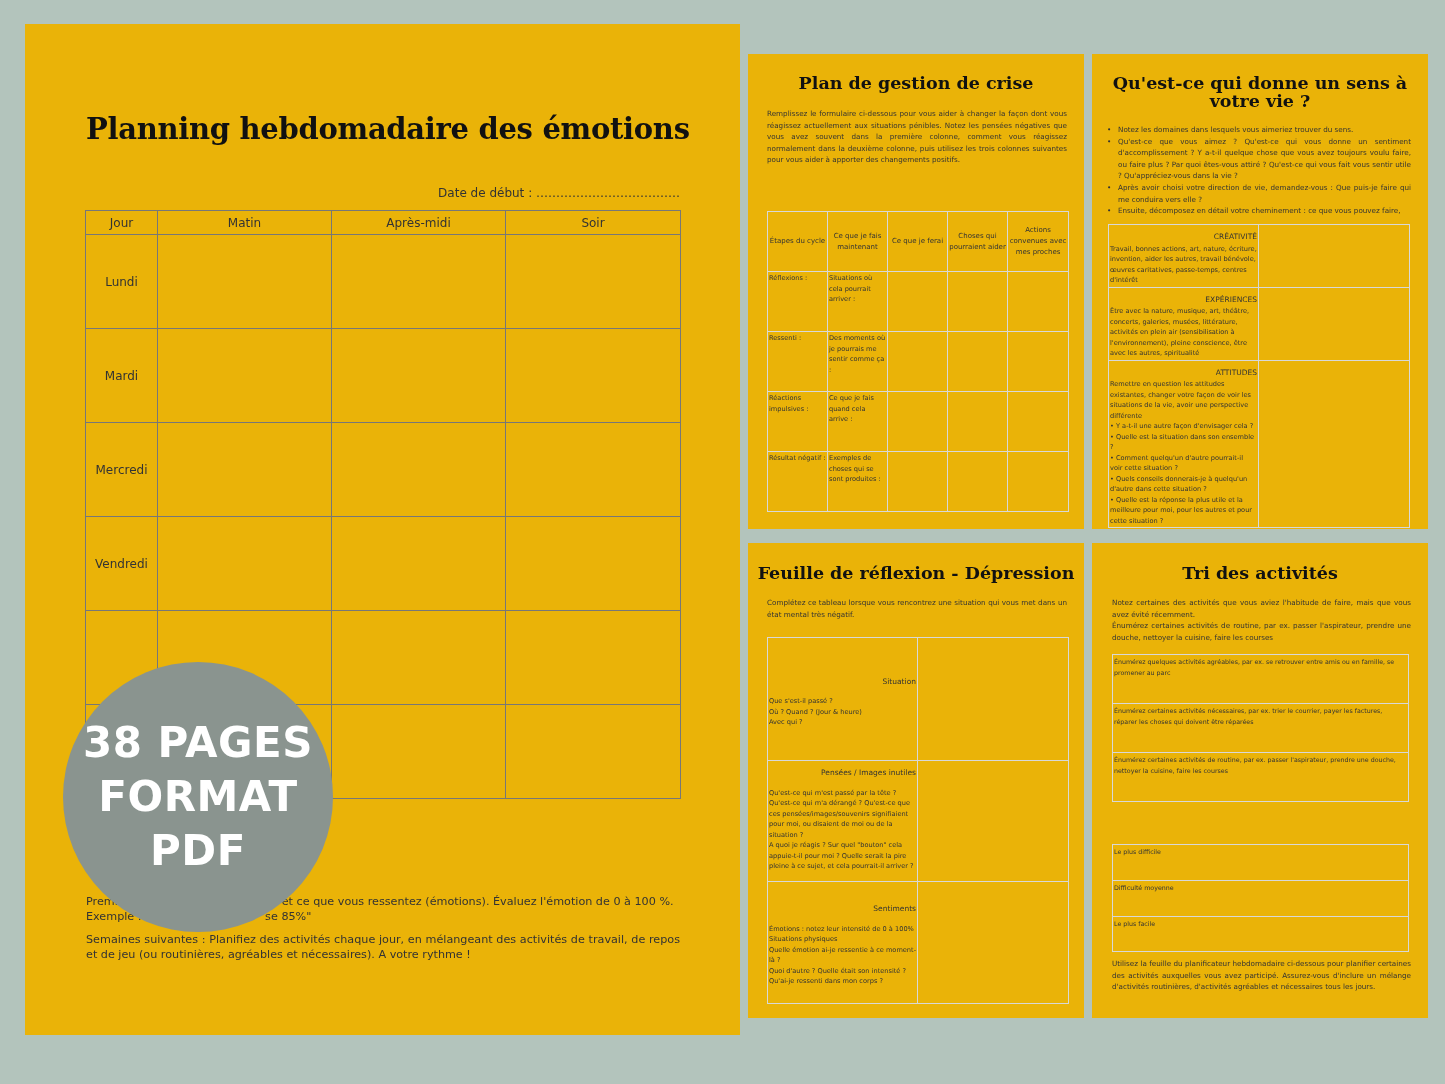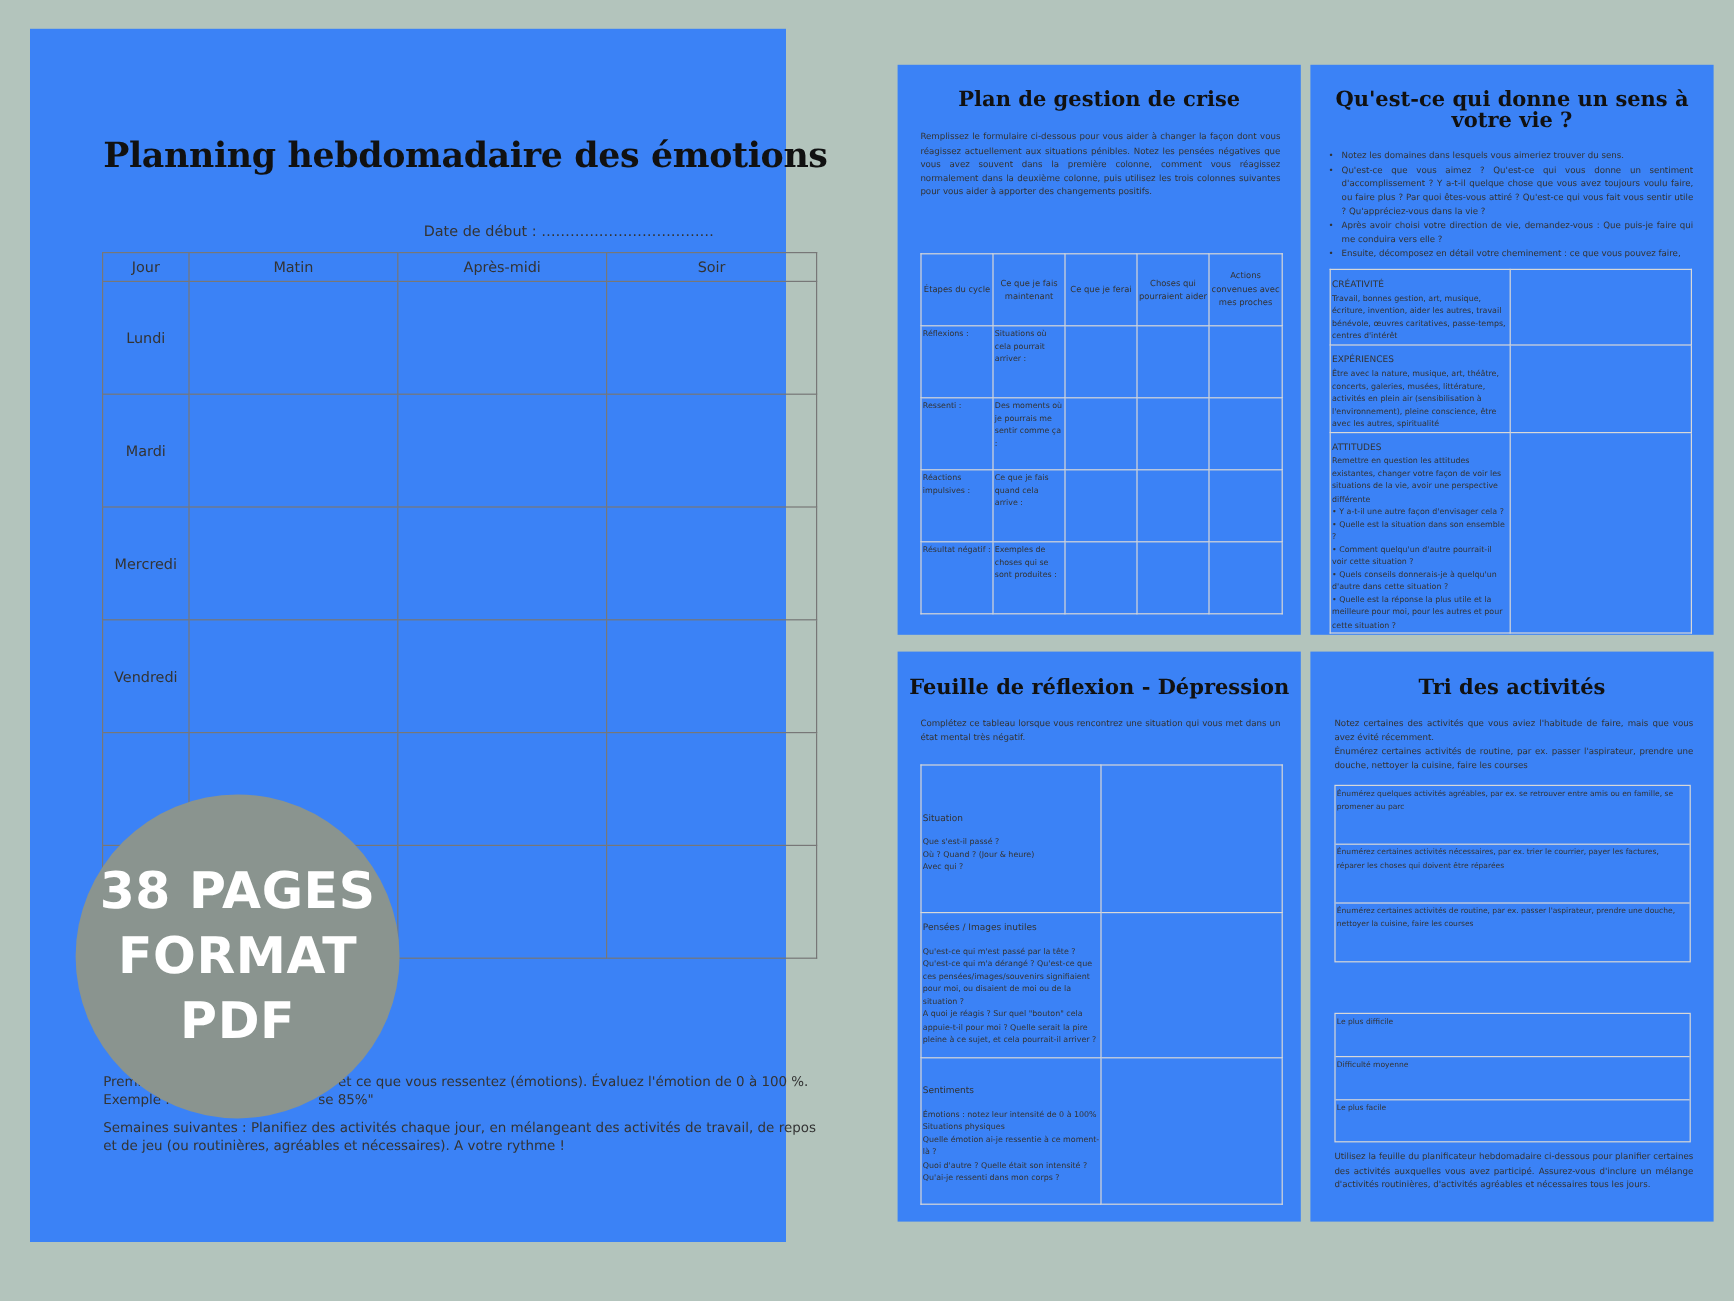--- a/index.html
+++ b/index.html
@@ -1,21 +1,21 @@
 <!DOCTYPE html>
 <html><head>
 <meta charset="utf-8">
 <style>
 *{box-sizing:border-box;margin:0;padding:0}
 html,body{width:1445px;height:1084px;overflow:hidden}
 body{background:#b3c4bc;font-family:"DejaVu Sans","Liberation Sans",sans-serif;color:#222;position:relative}
-.page{position:absolute;background:#3b82f6}
+.page{position:absolute;background:#eab308}
 .serif{font-family:"DejaVu Serif","Liberation Serif",serif;color:#111}
 
-#main{left:25px;top:24px;width:630px;height:1011px}
+#main{left:25px;top:24px;width:715px;height:1011px}
 #main .title{position:absolute;left:61px;top:88px;font-size:29px;font-weight:bold;letter-spacing:-0.3px;white-space:nowrap}
 #main .date{position:absolute;right:60px;top:162px;font-size:12px;color:#333;white-space:nowrap}
 #main table{position:absolute;left:60px;top:186px;width:595px;border-collapse:collapse;table-layout:fixed}
 #main th,#main td{border:1px solid #777;font-weight:normal;font-size:12px;color:#333;text-align:center}
 #main th{height:24px}
 #main td{height:94px}
 #main .notes{position:absolute;left:61px;top:870px;width:594px;font-size:11.2px;color:#333;line-height:15px;text-align:justify}
 #main .notes p{margin-bottom:8px}
 
 #badge{position:absolute;left:63px;top:662px;width:270px;height:270px;border-radius:50%;background:#8a948f;display:flex;flex-direction:column;align-items:center;justify-content:center;color:#fff;font-family:"DejaVu Sans","Liberation Sans",sans-serif;font-weight:bold;font-size:42px;line-height:54px;text-align:center;letter-spacing:0.5px}
@@ -23,21 +23,21 @@
 .sp{width:336px;height:475px}
 #p1{left:748px;top:54px}
 #p2{left:1092px;top:54px}
 #p3{left:748px;top:543px}
 #p4{left:1092px;top:543px}
 .sp .stitle{position:absolute;left:0;right:0;top:18px;text-align:center;font-size:17.5px;font-weight:bold;line-height:18px}
 .sp .txt{position:absolute;left:19px;right:17px;font-size:7.2px;line-height:11.6px;color:#333;text-align:justify}
 .gt{position:absolute;border-collapse:collapse;table-layout:fixed}
 .gt td{border:1px solid #d8d8d8;vertical-align:top;font-size:6.6px;line-height:10.5px;color:#333;padding:1px 1px}
 .gt td.h{vertical-align:middle;text-align:center;font-size:7px;line-height:11px}
-.gt td .ct{display:block;text-align:left;font-size:7.5px;margin:6px 0 1px}
+.gt td .ct{display:block;text-align:right;font-size:7.5px;margin:6px 0 1px}
 ul.bl{list-style:none}
 ul.bl li{position:relative;padding-left:12px}
 ul.bl li:before{content:"•";position:absolute;left:1px}
 .box{position:absolute;border:1px solid #d8d8d8}
 .box .row{border-bottom:1px solid #d8d8d8;font-size:6.3px;line-height:11px;color:#333;padding:1px}
 .box .row:last-child{border-bottom:none}
 </style>
 </head>
 <body>
 
@@ -169,21 +169,21 @@
     <li>Après avoir choisi votre direction de vie, demandez-vous : Que puis-je faire qui me conduira vers elle ?</li>
     <li>Ensuite, décomposez en détail votre cheminement : ce que vous pouvez faire,</li>
   </ul>
   <table class="gt" style="left:16px;top:170px;width:301px">
     <colgroup>
         <col style="width:150px">
         <col style="width:151px">
       </colgroup>
     <tbody>
         <tr style="height:62px">
-      <td><span class="ct">CRÉATIVITÉ</span><span>Travail, bonnes gestion, art, musique, écriture, invention, aider les autres, travail bénévole, œuvres caritatives, passe-temps, centres d'intérêt</span></td>
+      <td><span class="ct">CRÉATIVITÉ</span><span>Travail, bonnes actions, art, nature, écriture, invention, aider les autres, travail bénévole, œuvres caritatives, passe-temps, centres d'intérêt</span></td>
           <td></td>
     </tr>
     <tr style="height:64px">
       <td><span class="ct">EXPÉRIENCES</span><span>Être avec la nature, musique, art, théâtre, concerts, galeries, musées, littérature, activités en plein air (sensibilisation à l'environnement), pleine conscience, être avec les autres, spiritualité</span></td>
           <td></td>
     </tr>
     <tr style="height:158px">
       <td><span class="ct">ATTITUDES</span><span>Remettre en question les attitudes existantes, changer votre façon de voir les situations de la vie, avoir une perspective différente</span><br>
         <span>• Y a-t-il une autre façon d'envisager cela ?</span><br>
         <span>• Quelle est la situation dans son ensemble ?</span><br>

